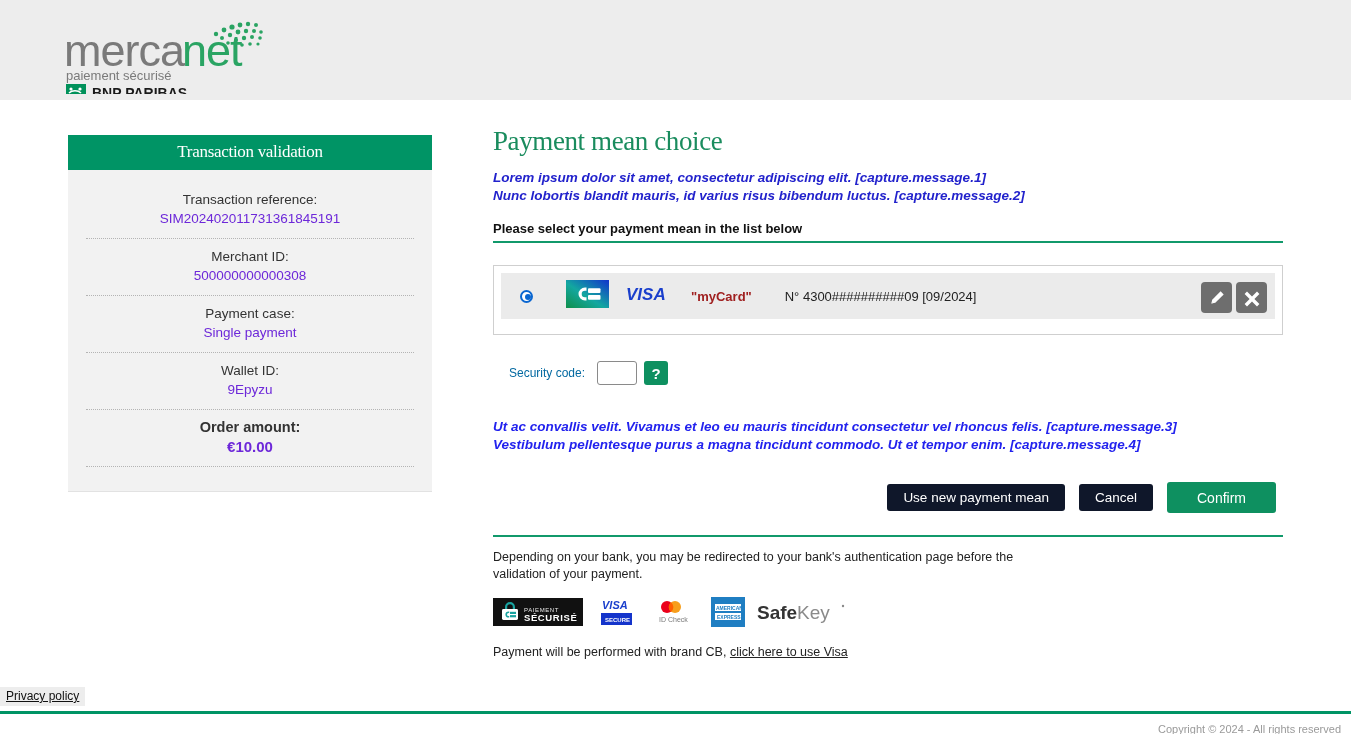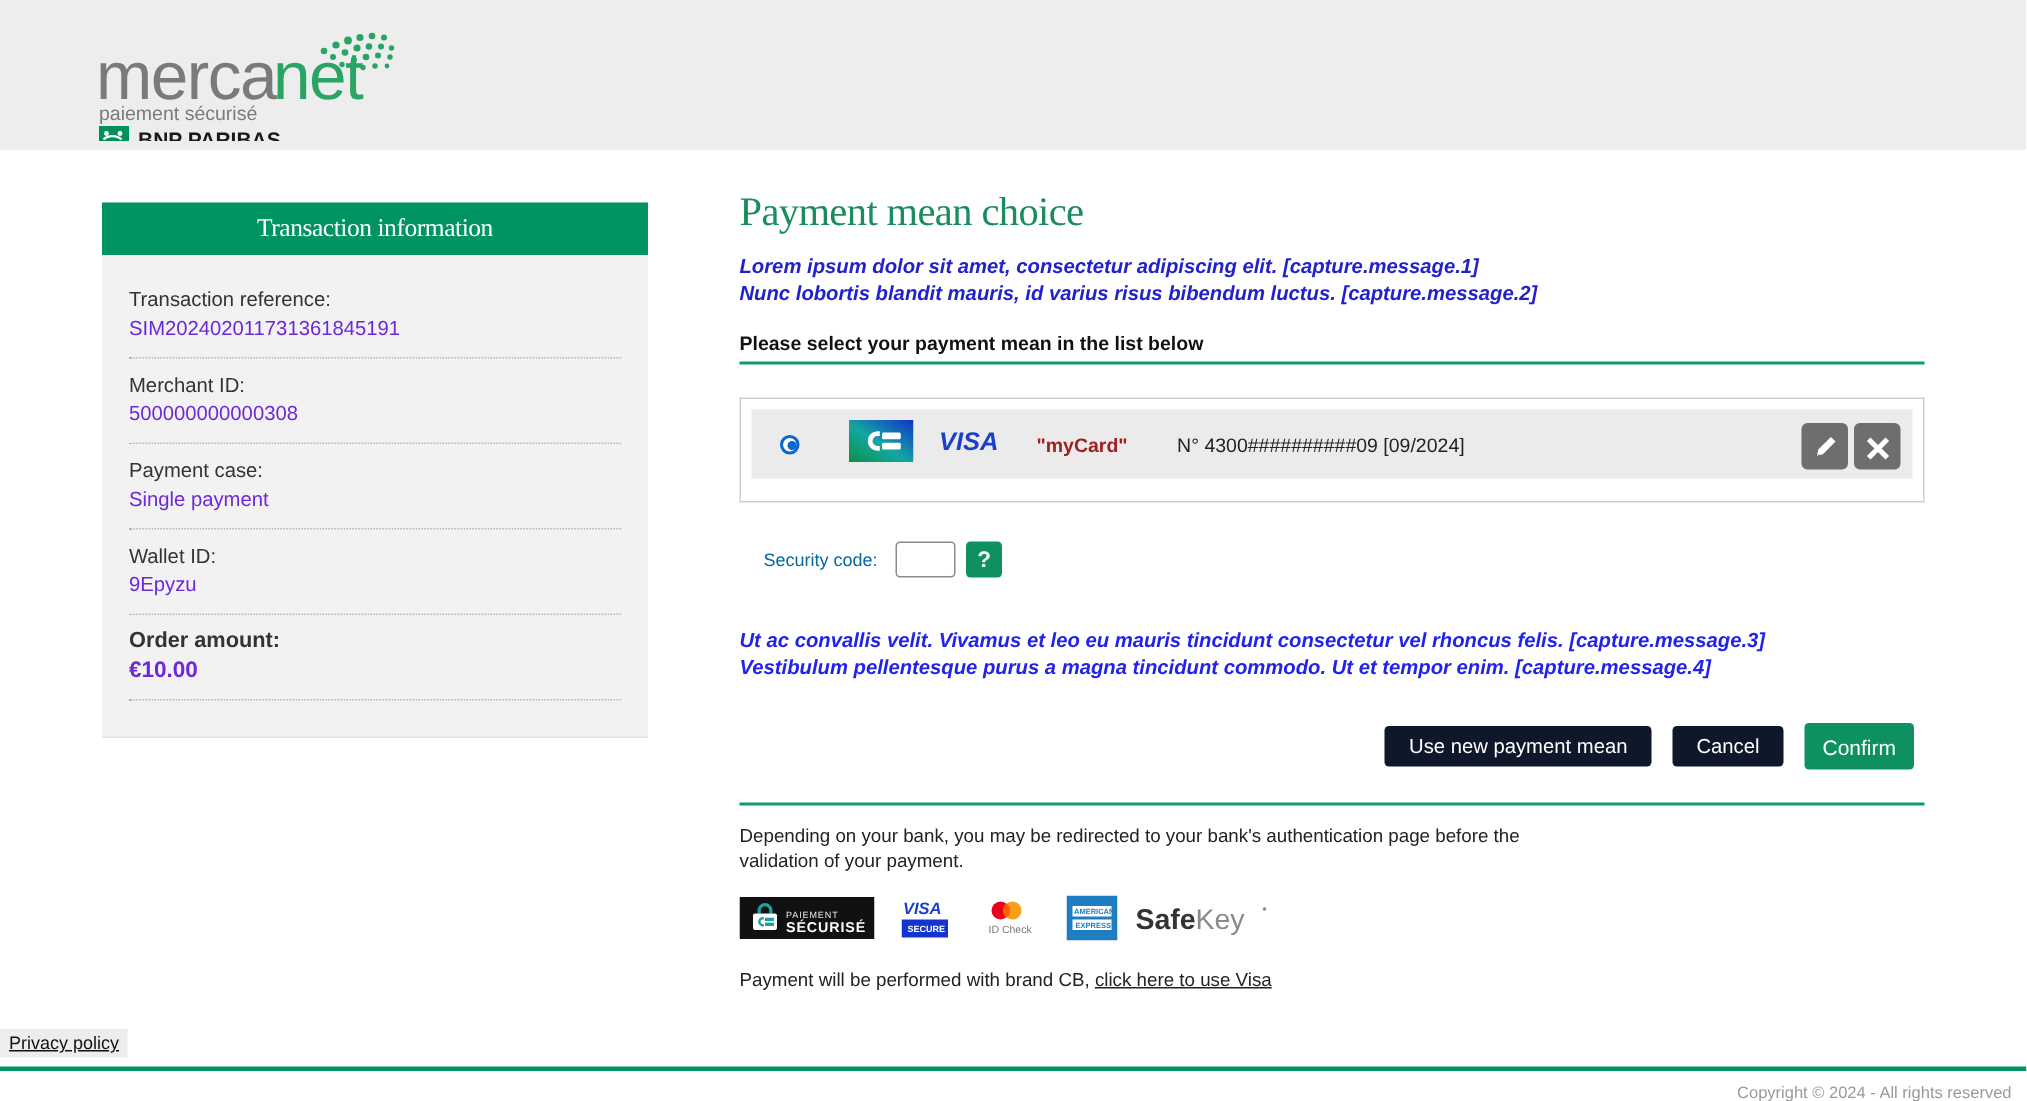--- a/index.html
+++ b/index.html
@@ -29,21 +29,21 @@
     background:#f2f2f2;
     border-bottom:1px solid #e2e2e2;
   }
   .info-title{
     background:#009465; color:#fff; text-align:center;
     font-family:"Liberation Serif", serif;
     font-size:17px; letter-spacing:-0.3px;
     padding:7px 0 8px; font-weight:400;
   }
   .info-body{ padding:12px 18px 14px; }
-  .info-row{ text-align:left; padding:8px 0 10px; border-bottom:1px dotted #b4b4b4; }
+  .info-row{ text-align:center; padding:8px 0 10px; border-bottom:1px dotted #b4b4b4; }
   .info-row:last-child{ border-bottom:1px dotted #b4b4b4; }
   .info-label{ font-size:13.5px; color:#333; line-height:19px; }
   .info-value{ font-size:13.5px; color:#6d28d9; line-height:19px; }
   .info-row.amount .info-label{ font-weight:bold; font-size:14.5px; }
   .info-row.amount .info-value{ font-weight:bold; font-size:15px; }
   .info-tail{ height:10px; }
 
   
   .main{ position:absolute; left:493px; top:26px; width:790px; }
   .main-title{
@@ -115,21 +115,21 @@
   .btn-row{
     margin-top:28px; display:flex; justify-content:flex-end;
     align-items:center; gap:14px; padding-right:7px;
   }
   .btn{
     border:none; border-radius:3px; color:#fff; cursor:pointer;
     font-family:"Liberation Sans", sans-serif;
     font-size:13.5px; padding:0 16px;
   }
   .btn-grey{ background:#0f172a; height:27px; }
-  .btn-green{ background:#0e9060; height:31px; font-size:14px; padding:0 12px; }
+  .btn-green{ background:#0e9060; height:31px; font-size:14px; padding:0 30px; }
 
   .footer-rule{ margin-top:22px; height:0; border-top:2px solid #11996b; width:790px; }
 
   .note{
     margin-top:12px; font-size:12.5px; color:#222; line-height:17px;
     width:560px;
   }
   .badges{ margin-top:14px; display:flex; align-items:center; gap:0; }
   .brand-note{ margin-top:14px; font-size:12.5px; color:#222; }
   .brand-note a{ color:#222; text-decoration:underline; }
@@ -192,21 +192,21 @@
         <path d="M5 85c3-3 9-3 12 0" stroke="#ffffff" stroke-width="1.6" fill="none"></path>
       </g>
       <text x="28" y="90" font-family="Liberation Sans, sans-serif" font-size="14" font-weight="bold" fill="#1a1a1a">BNP PARIBAS</text>
     </svg>
   </div>
 </div>
 
 <div class="page">
 
   <div class="info-panel">
-    <div class="info-title">Transaction information</div>
+    <div class="info-title">Transaction validation</div>
     <div class="info-body">
 
       <div class="info-row">
         <div class="info-label">Transaction reference:</div>
         <div class="info-value">SIM202402011731361845191</div>
       </div>
 
       <div class="info-row">
         <div class="info-label">Merchant ID:</div>
         <div class="info-value">500000000000308</div>

